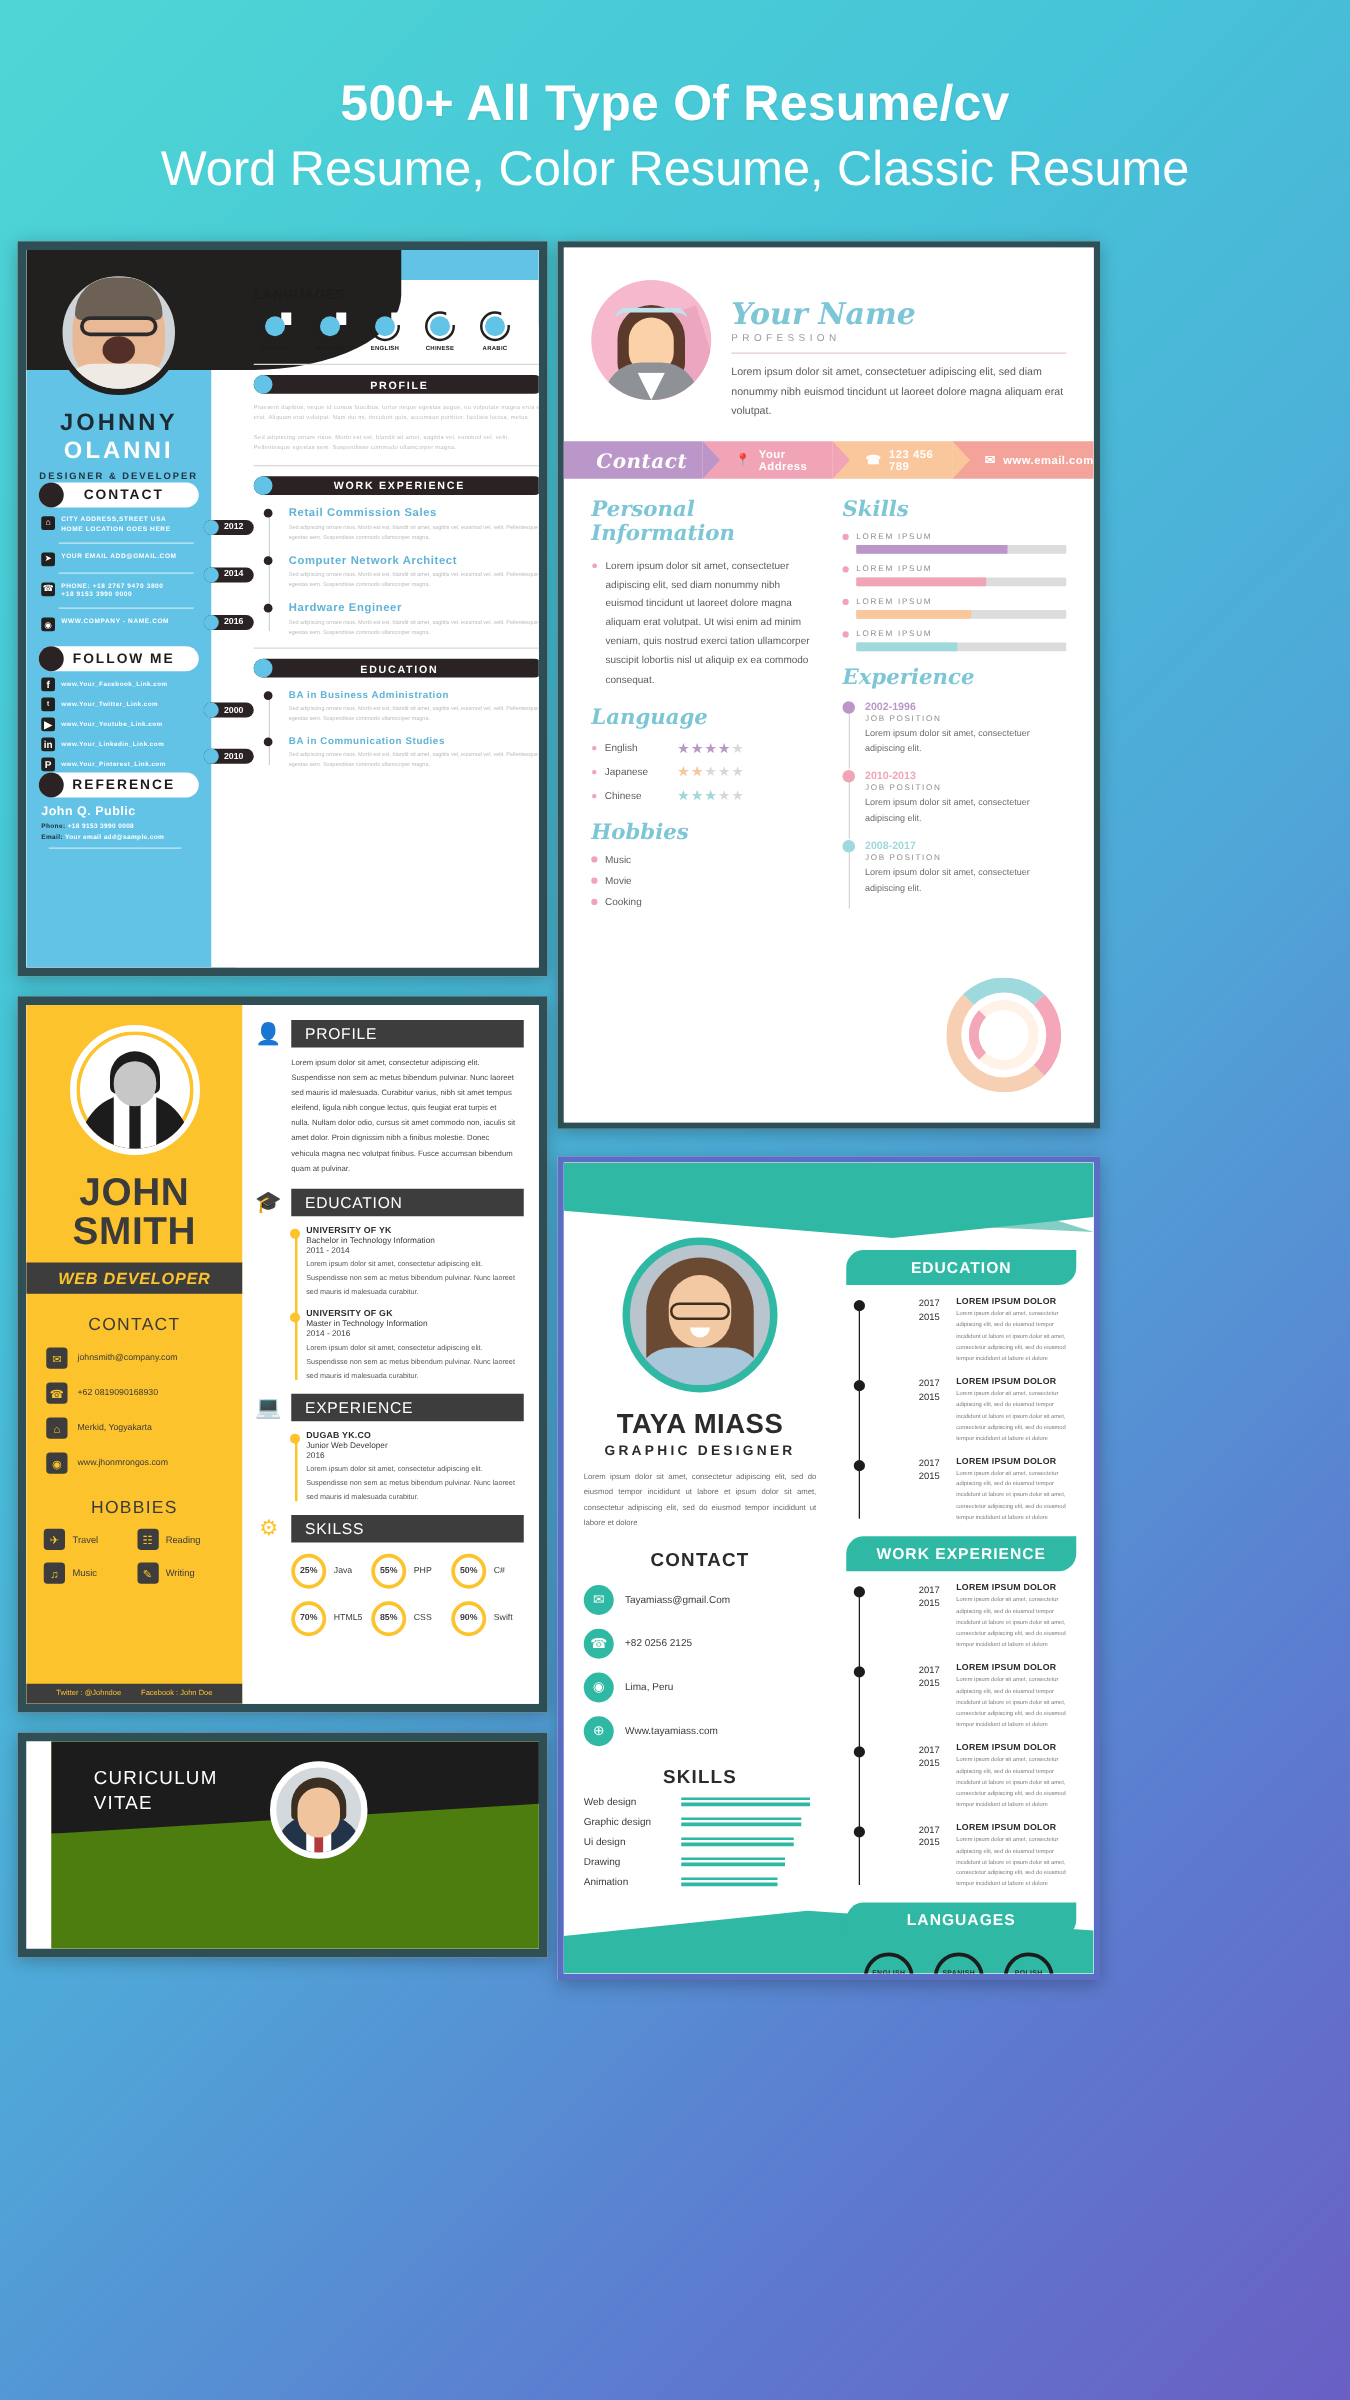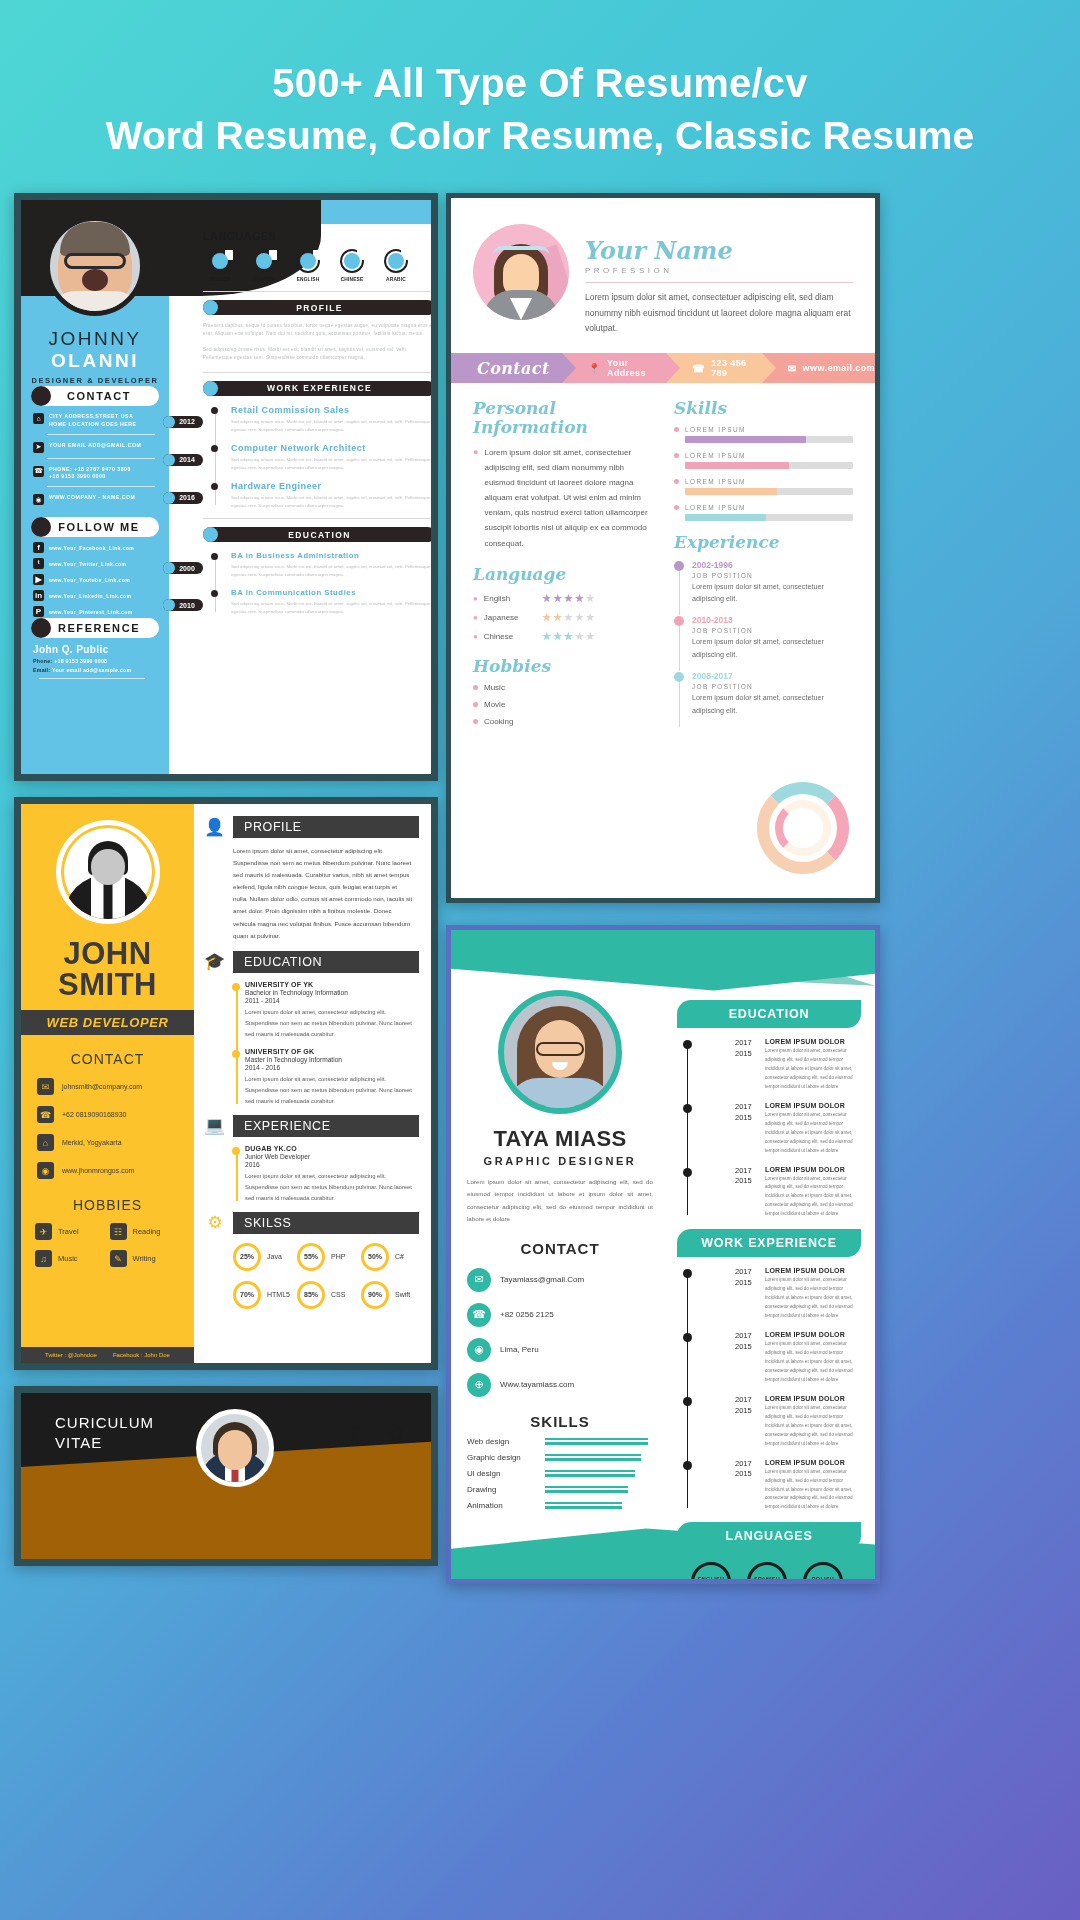--- a/index.html
+++ b/index.html
@@ -10,21 +10,21 @@
     position:relative; overflow:hidden;
   }
 
   
   .header { width:100%; text-align:center; padding-top:56px; }
   .header h1 {
     color:#ffffff; font-size:40px; font-weight:bold; letter-spacing:.2px;
     line-height:1.35; text-shadow:0 1px 2px rgba(0,0,0,.08);
   }
   .header h2 {
-    color:#ffffff; font-size:39px; font-weight:bold; line-height:1.35;text-align:center;
+    color:#ffffff; font-size:39px; font-weight:normal; line-height:1.35;text-align:center;
   }
 
   
   .card { position:absolute; background:#fff; box-shadow:0 3px 14px rgba(0,0,0,.28); overflow:hidden; }
 
   
   #r1 { left:14px; top:193px; width:424px; height:588px; border:7px solid #2d4f55; background:#fff; }
   .r1-inner { position:relative; width:100%; height:100%; background:#fff; overflow:hidden;}
   .r1-left { position:absolute; left:0; top:0; width:148px; height:100%; background:#63c3e6; }
   .r1-blackcurve { position:absolute; left:0; top:0; width:300px; height:96px; background:#221f1f;
@@ -40,21 +40,21 @@
   .r1-avatar .hair { position:absolute; left:50%; top:20%; transform:translate(-50%,-50%);
      width:70px; height:34px; border-radius:36px 36px 6px 6px; background:#6d6055; }
   .r1-avatar .glasses { position:absolute; left:50%; top:44%; transform:translate(-50%,-50%);
      width:62px; height:16px; border:3px solid #2b2b2b; border-radius:9px; }
   .r1-avatar .mouth { position:absolute; left:50%; top:66%; transform:translate(-50%,-50%);
      width:26px; height:22px; background:#522f28; border-radius:50%; }
   .r1-avatar .shirt { position:absolute; left:50%; bottom:-6px; transform:translateX(-50%);
      width:92px; height:26px; background:#efeae3; border-radius:30px 30px 0 0;}
 
   .r1-name { position:absolute; left:0; top:128px; width:148px; text-align:center; z-index:5;}
-  .r1-name .n1 { font-size:19px; font-weight:normal; color:#1d2b33; letter-spacing:2.5px; }
+  .r1-name .n1 { font-size:19px; font-weight:bold; color:#1d2b33; letter-spacing:2.5px; }
   .r1-name .n2 { font-size:19px; font-weight:bold; color:#ffffff; letter-spacing:2.5px; }
   .r1-name .role { font-size:7.5px; font-weight:bold; color:#22333d; letter-spacing:1.6px; margin-top:4px;}
 
   .r1-pill { position:relative; margin:0 10px; height:20px; background:#fff; border-radius:11px;
      display:flex; align-items:center; z-index:5;}
   .r1-pill .dot { width:20px; height:20px; border-radius:50%; background:#2b2223; flex:0 0 20px;}
   .r1-pill span { flex:1; text-align:center; font-size:11px; font-weight:bold; color:#1c1c1c; letter-spacing:1.6px; padding-right:12px;}
 
   .r1-ci { display:flex; gap:5px; align-items:flex-start; margin:7px 10px 0 12px; z-index:5; position:relative;}
   .r1-ci .ic { width:11px; height:11px; background:#221f1f; border-radius:2px; flex:0 0 11px;
@@ -264,21 +264,21 @@
   .r4-rings { display:flex; justify-content:space-around; margin:12px 10px 0 24px;}
   .r4-ring { text-align:center;}
   .r4-ring .c { width:40px; height:40px; border-radius:50%; border:3px solid #1c1c1c; position:relative;
      display:flex; flex-direction:column; align-items:center; justify-content:center;}
   .r4-ring .c b { font-size:5.5px; color:#2b2b2b; letter-spacing:.3px;}
   .r4-ring .c s { font-size:7px; color:#2b2b2b; text-decoration:none; font-weight:bold;}
   .r4-ring .c.p85:after { content:""; position:absolute; right:-3px; bottom:2px; width:8px; height:12px; background:#fff;}
 
   
   #r5 { left:14px; top:1386px; width:424px; height:180px; border:7px solid #2d4f55; }
-  .r5-inner { position:relative; width:100%; height:100%; background:#a16207;}
+  .r5-inner { position:relative; width:100%; height:100%; background:#4d7c0f;margin-left:20px;}
   .r5-black { position:absolute; left:0; top:0; width:100%; height:74px; background:#1c1c1c;
      clip-path:polygon(0 0,100% 0,100% 66%,0 100%);}
   .r5-cv { position:absolute; left:34px; top:20px; color:#fff; font-size:15px; line-height:1.35; letter-spacing:1px;}
   .r5-av { position:absolute; left:175px; top:16px; width:78px; height:78px; border-radius:50%;
      background:#d4d9dd; border:5px solid #fff; overflow:hidden;}
   .r5-av .hair { position:absolute; left:50%; top:8px; transform:translateX(-50%); width:44px; height:34px;
      background:#3d2e22; border-radius:24px 24px 4px 4px;}
   .r5-av .face { position:absolute; left:50%; top:16px; transform:translateX(-50%); width:34px; height:40px;
      background:#f0c49c; border-radius:18px;}
   .r5-av .suit { position:absolute; left:50%; bottom:0; transform:translateX(-50%); width:70px; height:30px;

